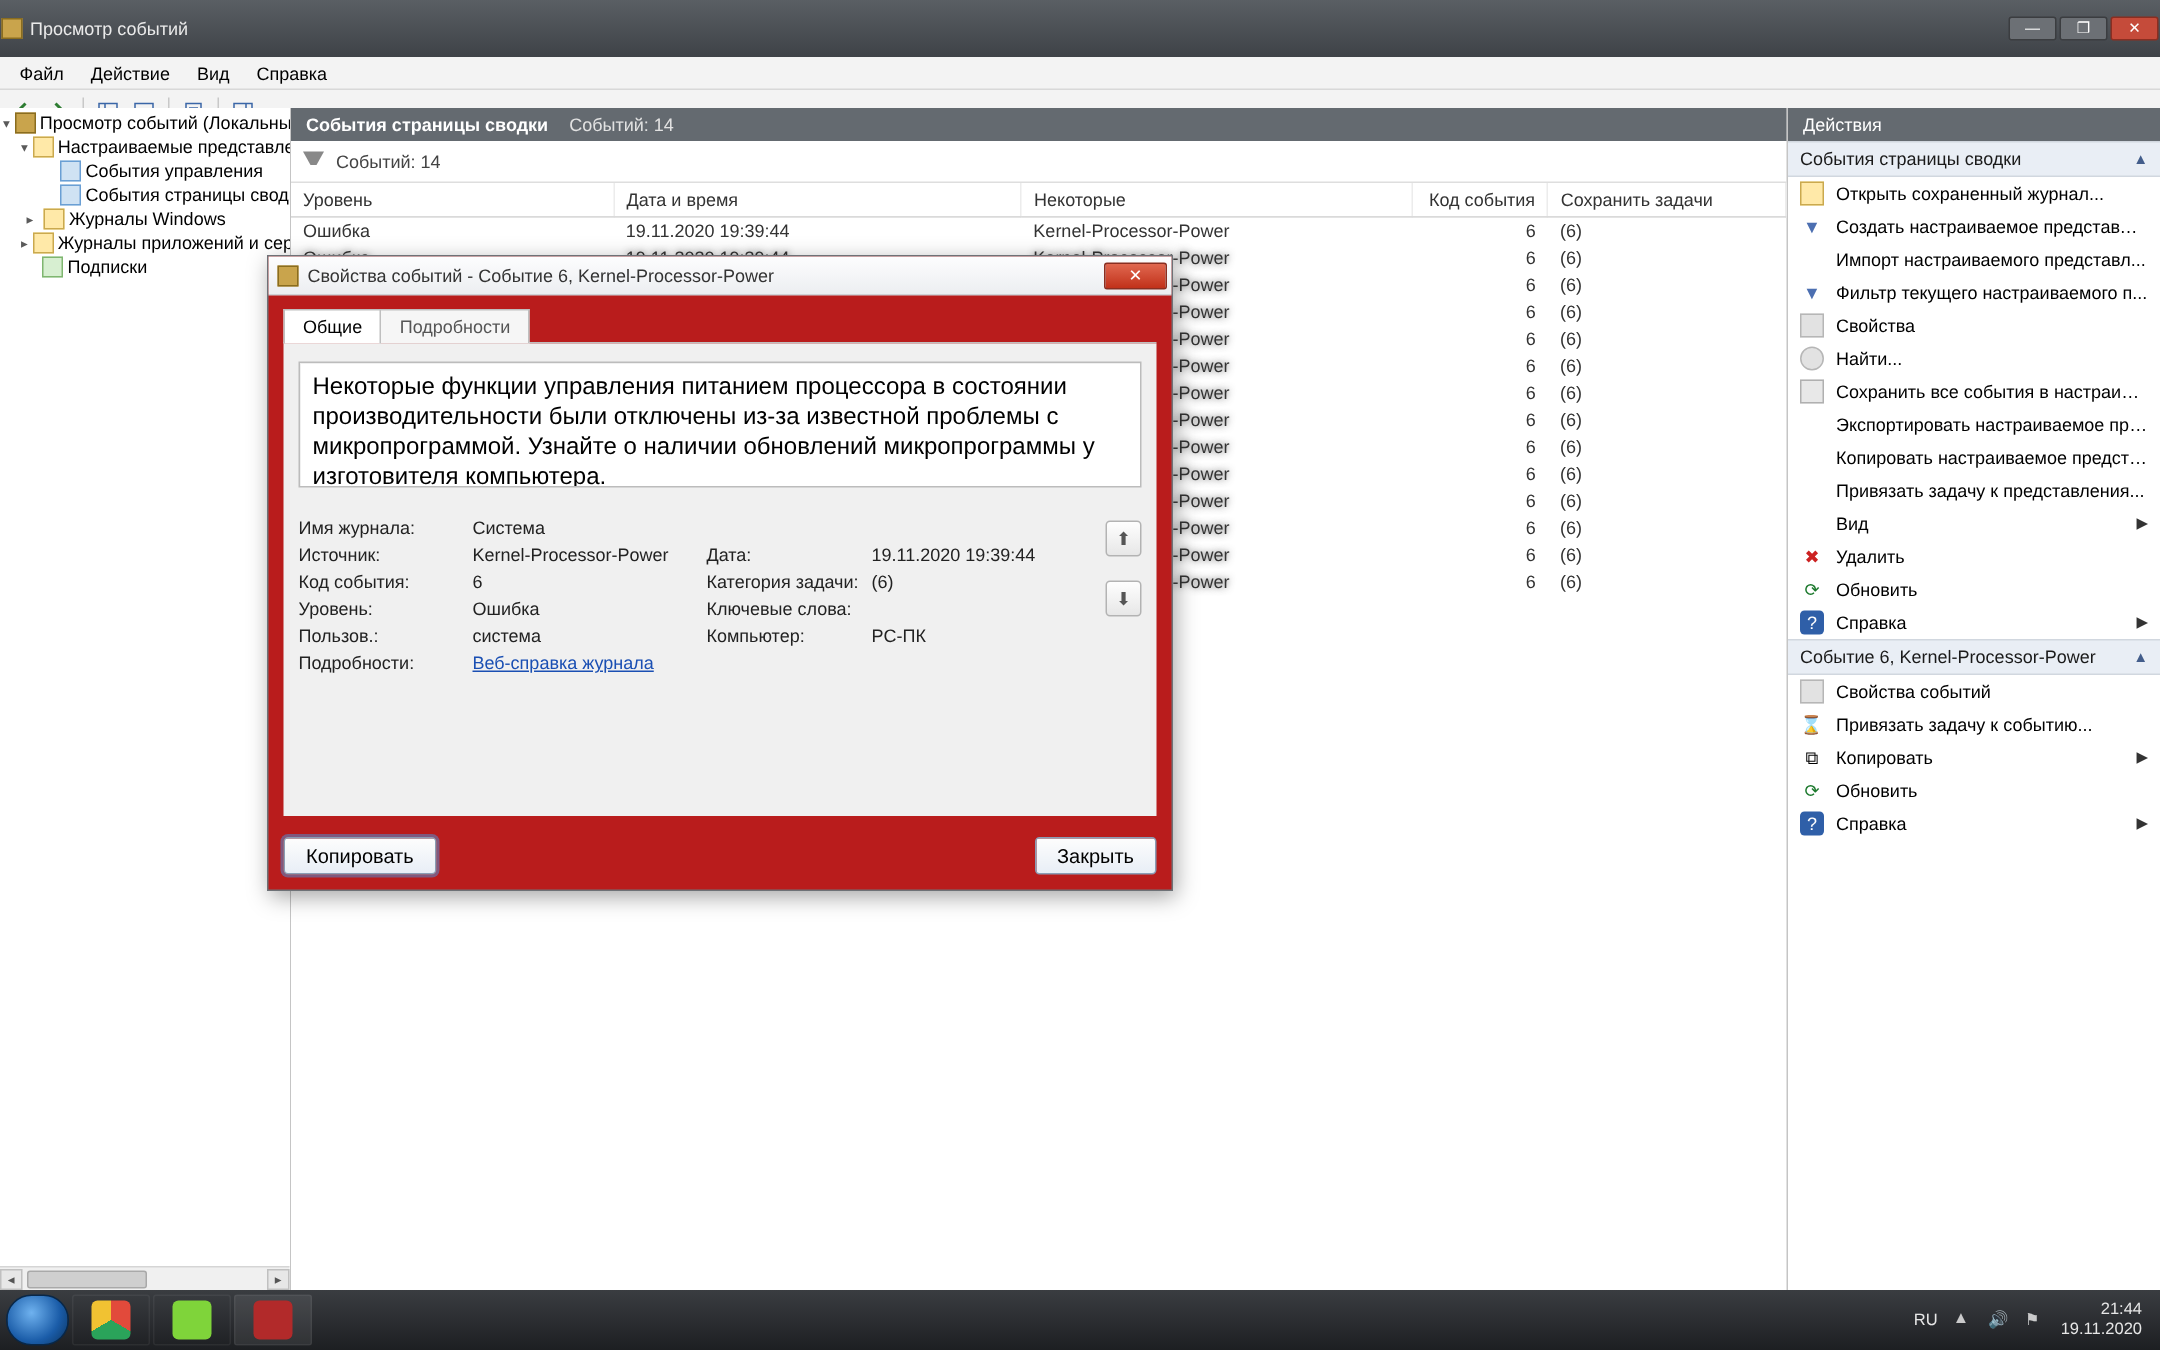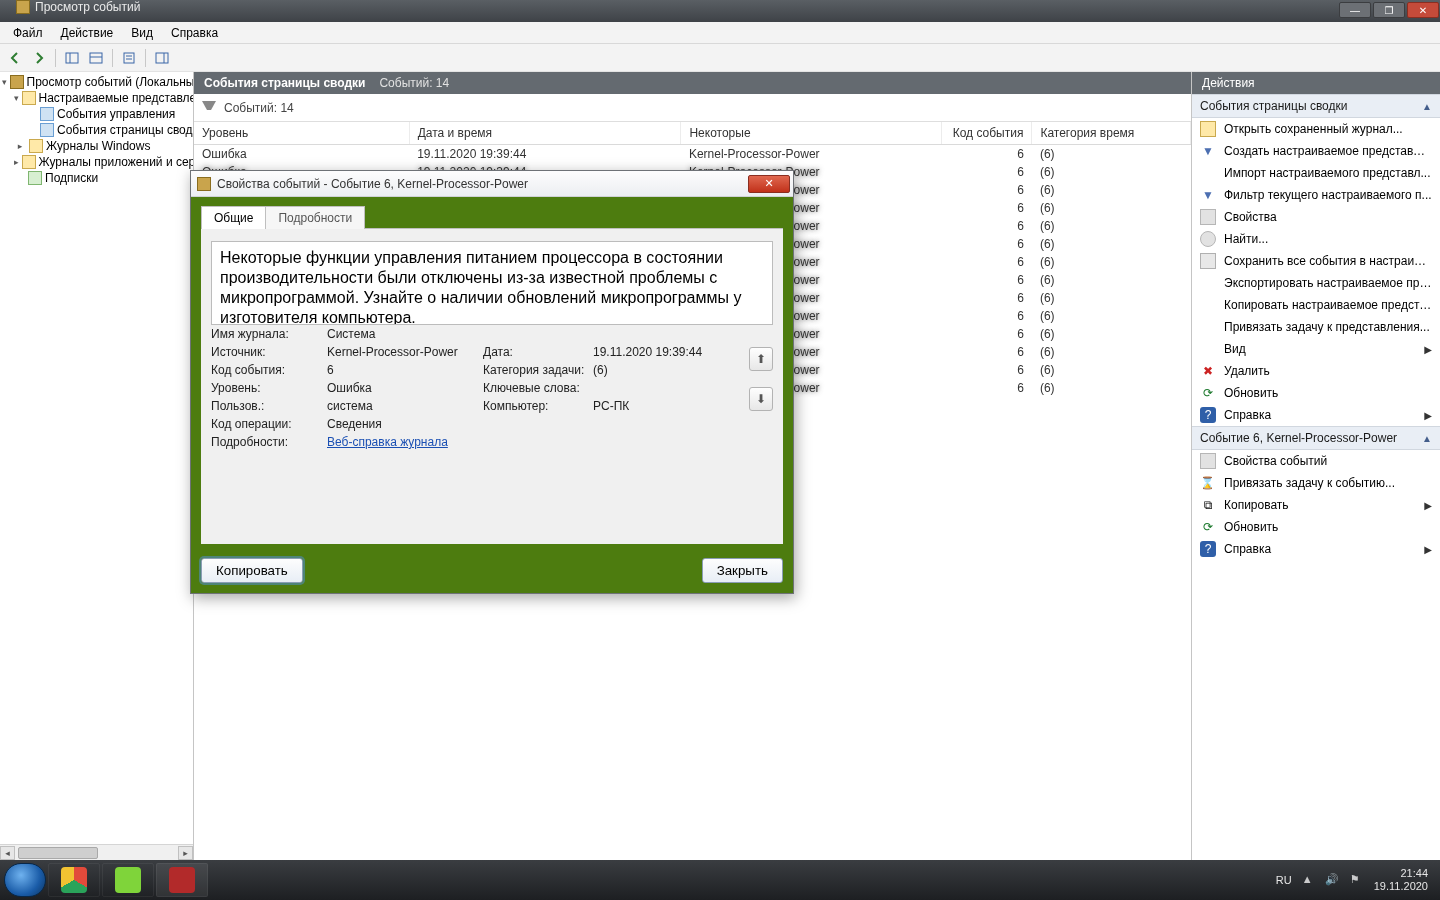--- a/index.html
+++ b/index.html
@@ -1,18 +1,18 @@
 <!DOCTYPE html>
 <html><head>
 <meta charset="utf-8">
 <style>
 html,body{margin:0;padding:0;height:100%;font-family:"Segoe UI",Tahoma,sans-serif;font-size:12px;color:#000;background:#0b2a1e;overflow:hidden}
 *{box-sizing:border-box}
 .window-frame{position:absolute;inset:0;display:flex;flex-direction:column;background:#d6dbe0}
-.titlebar{height:22px;background:linear-gradient(#5a5f64,#3e4247);display:flex;color:#eaeaea;font-size:12px;padding-left:16px}
+.titlebar{height:38px;background:linear-gradient(#5a5f64,#3e4247);display:flex;align-items:center;color:#eaeaea;font-size:12px;padding-left:1px}
 .titlebar .title-icon{width:14px;height:14px;background:#c9a44c;border:1px solid #8a6d1f;margin-right:5px}
 .titlebar .spacer{flex:1}
 .win-btn{width:32px;height:16px;margin:2px 1px;background:#6c7075;border:1px solid #3b3d40;border-radius:2px;display:flex;align-items:center;justify-content:center;color:#fff;font-size:10px}
 .win-btn.close{background:#c54b3a;border-color:#8a2e21}
 .menubar{height:22px;background:#f3f3f3;display:flex;align-items:center;padding:0 4px;border-bottom:1px solid #d8d8d8}
 .menubar .menu-item{padding:3px 9px;cursor:default}
 .toolbar{height:28px;background:#f3f3f3;display:flex;align-items:center;padding:0 4px;gap:2px;border-bottom:1px solid #e3e3e3}
 .tool-btn{width:22px;height:22px;border:1px solid transparent;border-radius:2px;display:flex;align-items:center;justify-content:center;color:#3a66a7}
 .tool-sep{width:1px;height:18px;background:#c8c8c8;margin:0 3px}
 .tree-pane{width:194px;background:#fff;border-right:1px solid #c5c5c5;overflow:auto;padding-top:2px;position:relative}
@@ -56,32 +56,32 @@
 .ico-create{color:#4c6fb1}
 .ico-filterA{color:#4c6fb1}
 .ico-props{background:#e2e2e2;border:1px solid #b6b6b6}
 .ico-find{background:#e2e2e2;border:1px solid #b6b6b6;border-radius:50%}
 .ico-save{background:#e8e8e8;border:1px solid #b0b0b0}
 .ico-del{color:#c22}
 .ico-refresh{color:#1e7a2f}
 .ico-help{background:#2f5fa8;color:#fff;border-radius:3px}
 
 
-.dialog{position:absolute;left:190px;top:170px;width:604px;height:424px;background:#4d7c0f;border:1px solid #6e7277;box-shadow:2px 4px 14px rgba(0,0,0,.35);display:flex;flex-direction:column}
+.dialog{position:absolute;left:178px;top:170px;width:604px;height:424px;background:#b91c1c;border:1px solid #6e7277;box-shadow:2px 4px 14px rgba(0,0,0,.35);display:flex;flex-direction:column}
 .dlg-titlebar{height:26px;display:flex;align-items:center;background:linear-gradient(#fdfdfe,#eceef1);border-bottom:1px solid #cfd2d6;padding-left:6px}
 .dlg-titlebar .dlg-ico{width:14px;height:14px;background:#c9a44c;border:1px solid #8a6d1f;margin-right:6px}
 .dlg-titlebar .dlg-title{flex:1;color:#333}
 .dlg-close{width:42px;height:18px;margin-right:3px;background:linear-gradient(#e06850,#c1311a);border:1px solid #8a2e21;border-radius:2px;color:#fff;display:flex;align-items:center;justify-content:center;font-size:11px}
 .dlg-body{flex:1;padding:8px 10px;display:flex;flex-direction:column}
 .tabs{display:flex;border-bottom:1px solid #bfbfbf}
 .tab{padding:4px 12px;border:1px solid #bfbfbf;border-bottom:none;background:#f6f6f6;margin-right:-1px;position:relative;top:1px;color:#555}
 .tab.active{background:#fff;color:#000;z-index:2}
 .tab-page{flex:1;background:#f0f0f0;padding:12px 10px 6px;position:relative}
 .desc-box{border:1px solid #bcbcbc;background:#fff;padding:6px 8px;height:84px;overflow:auto;font-size:16px;line-height:1.25}
-.prop-grid{}
+.prop-grid{margin-top:18px}
 .prop-row{display:flex;padding:2px 0}
 .prop-row .lbl{width:116px;color:#222}
 .prop-row .val{width:156px;color:#222}
 .prop-row .lbl2{width:110px;color:#222}
 .prop-row .val2{color:#222}
 .link{color:#1a4fb3;text-decoration:underline;cursor:pointer}
 .nav-arrows{position:absolute;right:10px;top:118px;display:flex;flex-direction:column;gap:16px}
 .nav-arrow{width:24px;height:24px;border:1px solid #b3b3b3;background:linear-gradient(#fefefe,#e7e7e7);border-radius:3px;display:flex;align-items:center;justify-content:center;color:#555}
 .dlg-buttons{display:flex;padding:6px 10px 10px}
 .btn{padding:4px 14px;border:1px solid #8a9db5;border-radius:3px;background:linear-gradient(#fdfdfd,#e8eef6);cursor:default}
@@ -215,21 +215,21 @@
         <span>Событий: 14</span>
       </div>
       <div class="grid-wrap">
         <table class="evgrid">
           <thead>
             <tr>
               <th class="col-level">Уровень</th>
               <th class="col-date">Дата и время</th>
               <th class="col-src">Некоторые</th>
               <th class="col-code" style="text-align:right">Код события</th>
-              <th class="col-cat">Категория время</th>
+              <th class="col-cat">Сохранить задачи</th>
             </tr>
           </thead>
           <tbody id="evbody">
               <tr class="row">
                 <td class="">Ошибка</td>
                 <td class="">19.11.2020 19:39:44</td>
                 <td class="">Kernel-Processor-Power</td>
                 <td class="code">6</td>
                 <td>(6)</td>
               </tr>
@@ -490,24 +490,20 @@
           <span class="lbl2">Ключевые слова:</span>
           <span class="val2"></span>
         </div>
         <div class="prop-row">
           <span class="lbl">Пользов.:</span>
           <span class="val">система</span>
           <span class="lbl2">Компьютер:</span>
           <span class="val2">PC-ПК</span>
         </div>
         <div class="prop-row">
-          <span class="lbl">Код операции:</span>
-          <span class="val">Сведения</span>
-        </div>
-        <div class="prop-row">
           <span class="lbl">Подробности:</span>
           <span class="val"><a class="link">Веб-справка журнала </a></span>
         </div>
       </div>
     </div>
   </div>
   <div class="dlg-buttons">
     <button class="btn primary">Копировать</button>
     <span style="flex:1"></span>
     <button class="btn">Закрыть</button>

